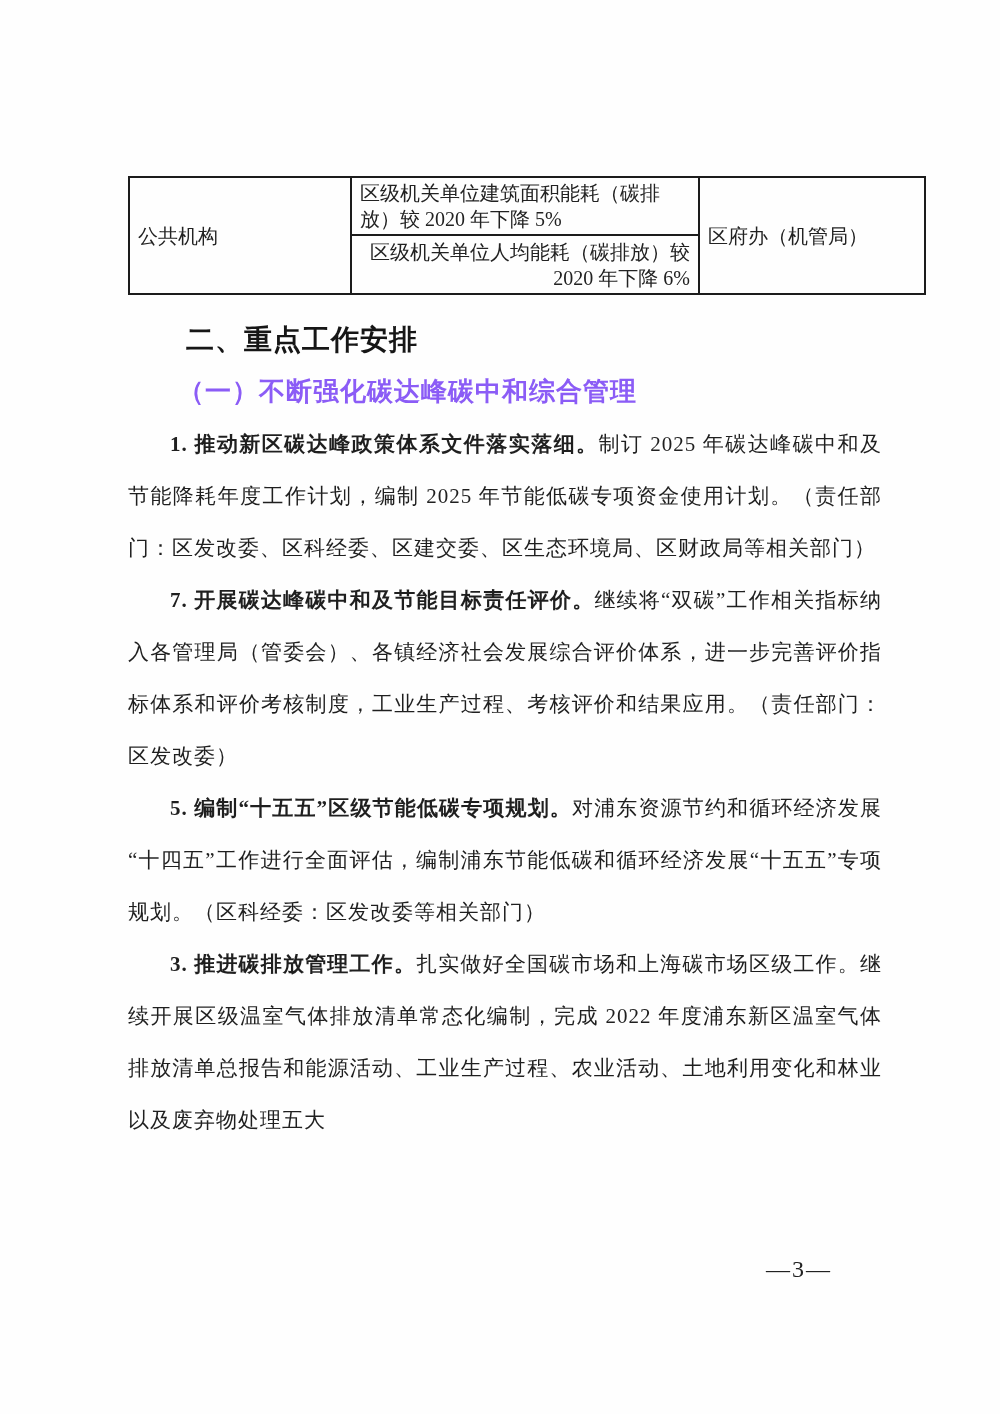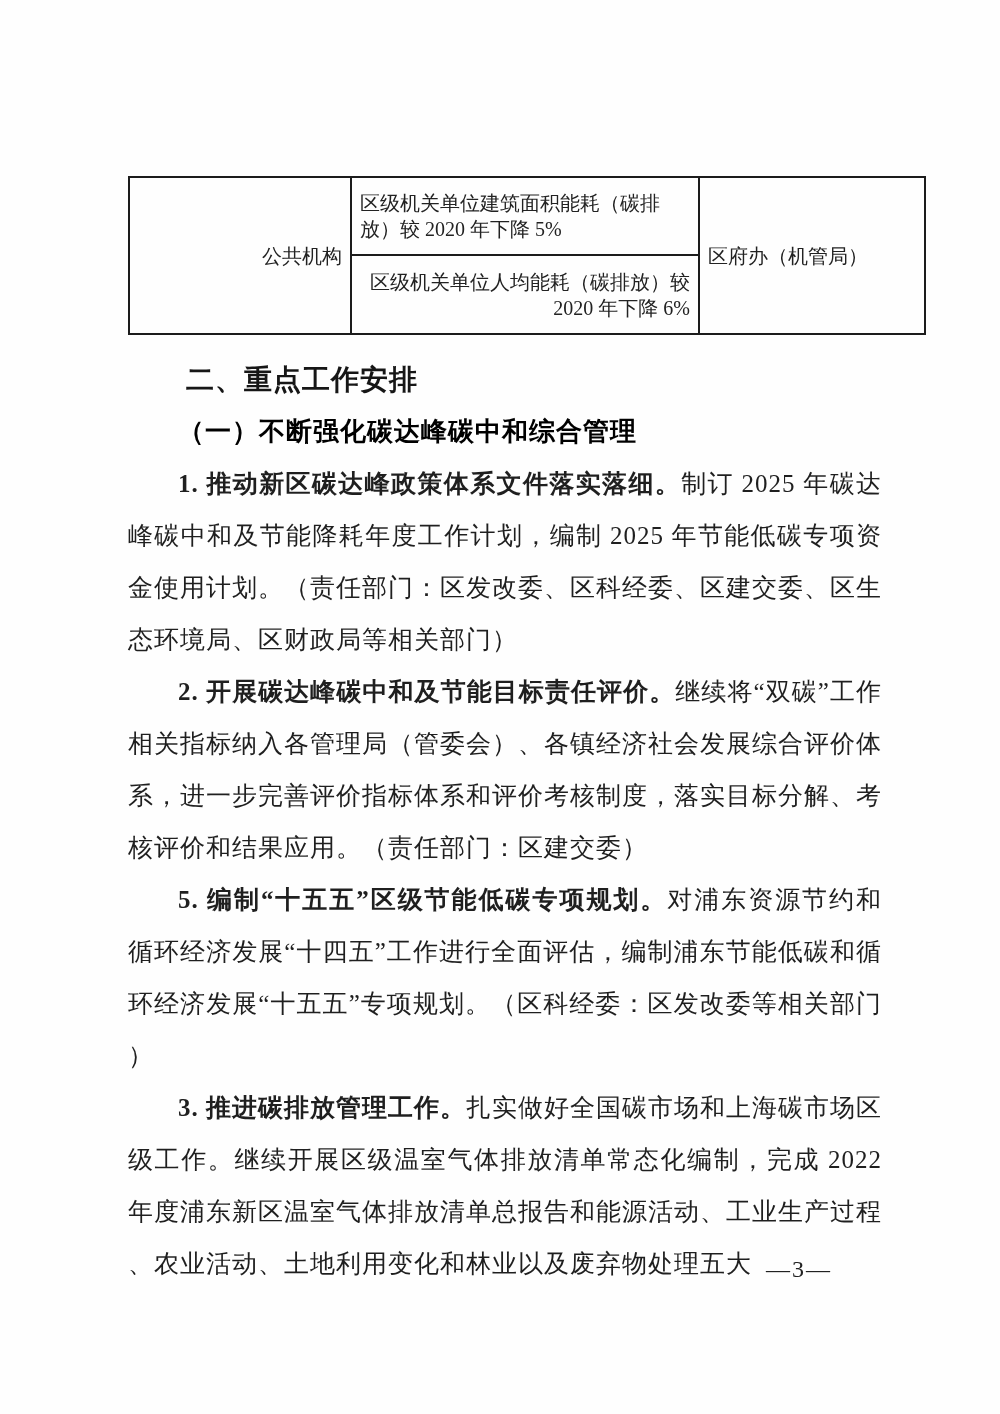--- a/index.html
+++ b/index.html
@@ -23,24 +23,24 @@
   table.doc-table {
     border-collapse: collapse;
     table-layout: fixed;
     width: 754px;
     font-size: 20px;
     line-height: 26px;
     color: #222;
   }
   table.doc-table td {
     border: 2px solid #1c1c1c;
-    padding: 12px 8px;
+    padding: 2px 8px;
     vertical-align: middle;
   }
-  td.c-org      { width: 204px; text-align: right; }
+  td.c-org      { width: 204px; text-align: left; }
   td.c-target   { width: 330px; text-align: left; }
   td.c-resp     { width: 208px; }
   tr.r1 td { height: 50px; }
   tr.r2 td { height: 53px; text-align: right; }
   
   .h-section {
     margin: 19px 0 0 0;
     font-family: Liberation Sans, sans-serif;
     font-weight: bold;
     font-size: 28px;
@@ -49,26 +49,26 @@
     letter-spacing: 1px;
     color: #161616;
   }
   .h-subsection {
     margin: 0;
     font-weight: bold;
     font-size: 26px;
     line-height: 52px;
     text-indent: 50px;
     letter-spacing: 1px;
-    color: #000000;
+    color: #8b5cf6;
   }
   
   .body-text p {
     margin: 0;
-    font-size: 25px;
+    font-size: 21px;
     line-height: 52px;
     letter-spacing: 1px;
     text-align: justify;
     text-justify: inter-character;
     text-indent: 2em;
     word-break: break-all;
     line-break: anywhere;
   }
   .body-text p .lead { font-weight: bold; }
   
@@ -101,21 +101,21 @@
       </tbody>
     </table>
 
     <h2 class="h-section">二、重点工作安排</h2>
 
     <h3 class="h-subsection">（一）不断强化碳达峰碳中和综合管理</h3>
 
     <div class="body-text">
       <p><span class="lead">1. 推动新区碳达峰政策体系文件落实落细。</span><span>制订 2025 年碳达峰碳中和及节能降耗年度工作计划，编制 2025 年节能低碳专项资金使用计划。（责任部门：区发改委、区科经委、区建交委、区生态环境局、区财政局等相关部门）</span></p>
 
-      <p><span class="lead">2. 开展碳达峰碳中和及节能目标责任评价。</span><span>继续将“双碳”工作相关指标纳入各管理局（管委会）、各镇经济社会发展综合评价体系，进一步完善评价指标体系和评价考核制度，落实目标分解、考核评价和结果应用。（责任部门：区建交委）</span></p>
+      <p><span class="lead">7. 开展碳达峰碳中和及节能目标责任评价。</span><span>继续将“双碳”工作相关指标纳入各管理局（管委会）、各镇经济社会发展综合评价体系，进一步完善评价指标体系和评价考核制度，工业生产过程、考核评价和结果应用。（责任部门：区发改委）</span></p>
 
       <p><span class="lead">5. 编制“十五五”区级节能低碳专项规划。</span><span>对浦东资源节约和循环经济发展“十四五”工作进行全面评估，编制浦东节能低碳和循环经济发展“十五五”专项规划。（区科经委：区发改委等相关部门）</span></p>
 
       <p><span class="lead">3. 推进碳排放管理工作。</span><span>扎实做好全国碳市场和上海碳市场区级工作。继续开展区级温室气体排放清单常态化编制，完成 2022 年度浦东新区温室气体排放清单总报告和能源活动、工业生产过程、农业活动、土地利用变化和林业以及废弃物处理五大</span></p>
     </div>
 
   </div>
 
   <div class="page-number">—3—</div>
 

